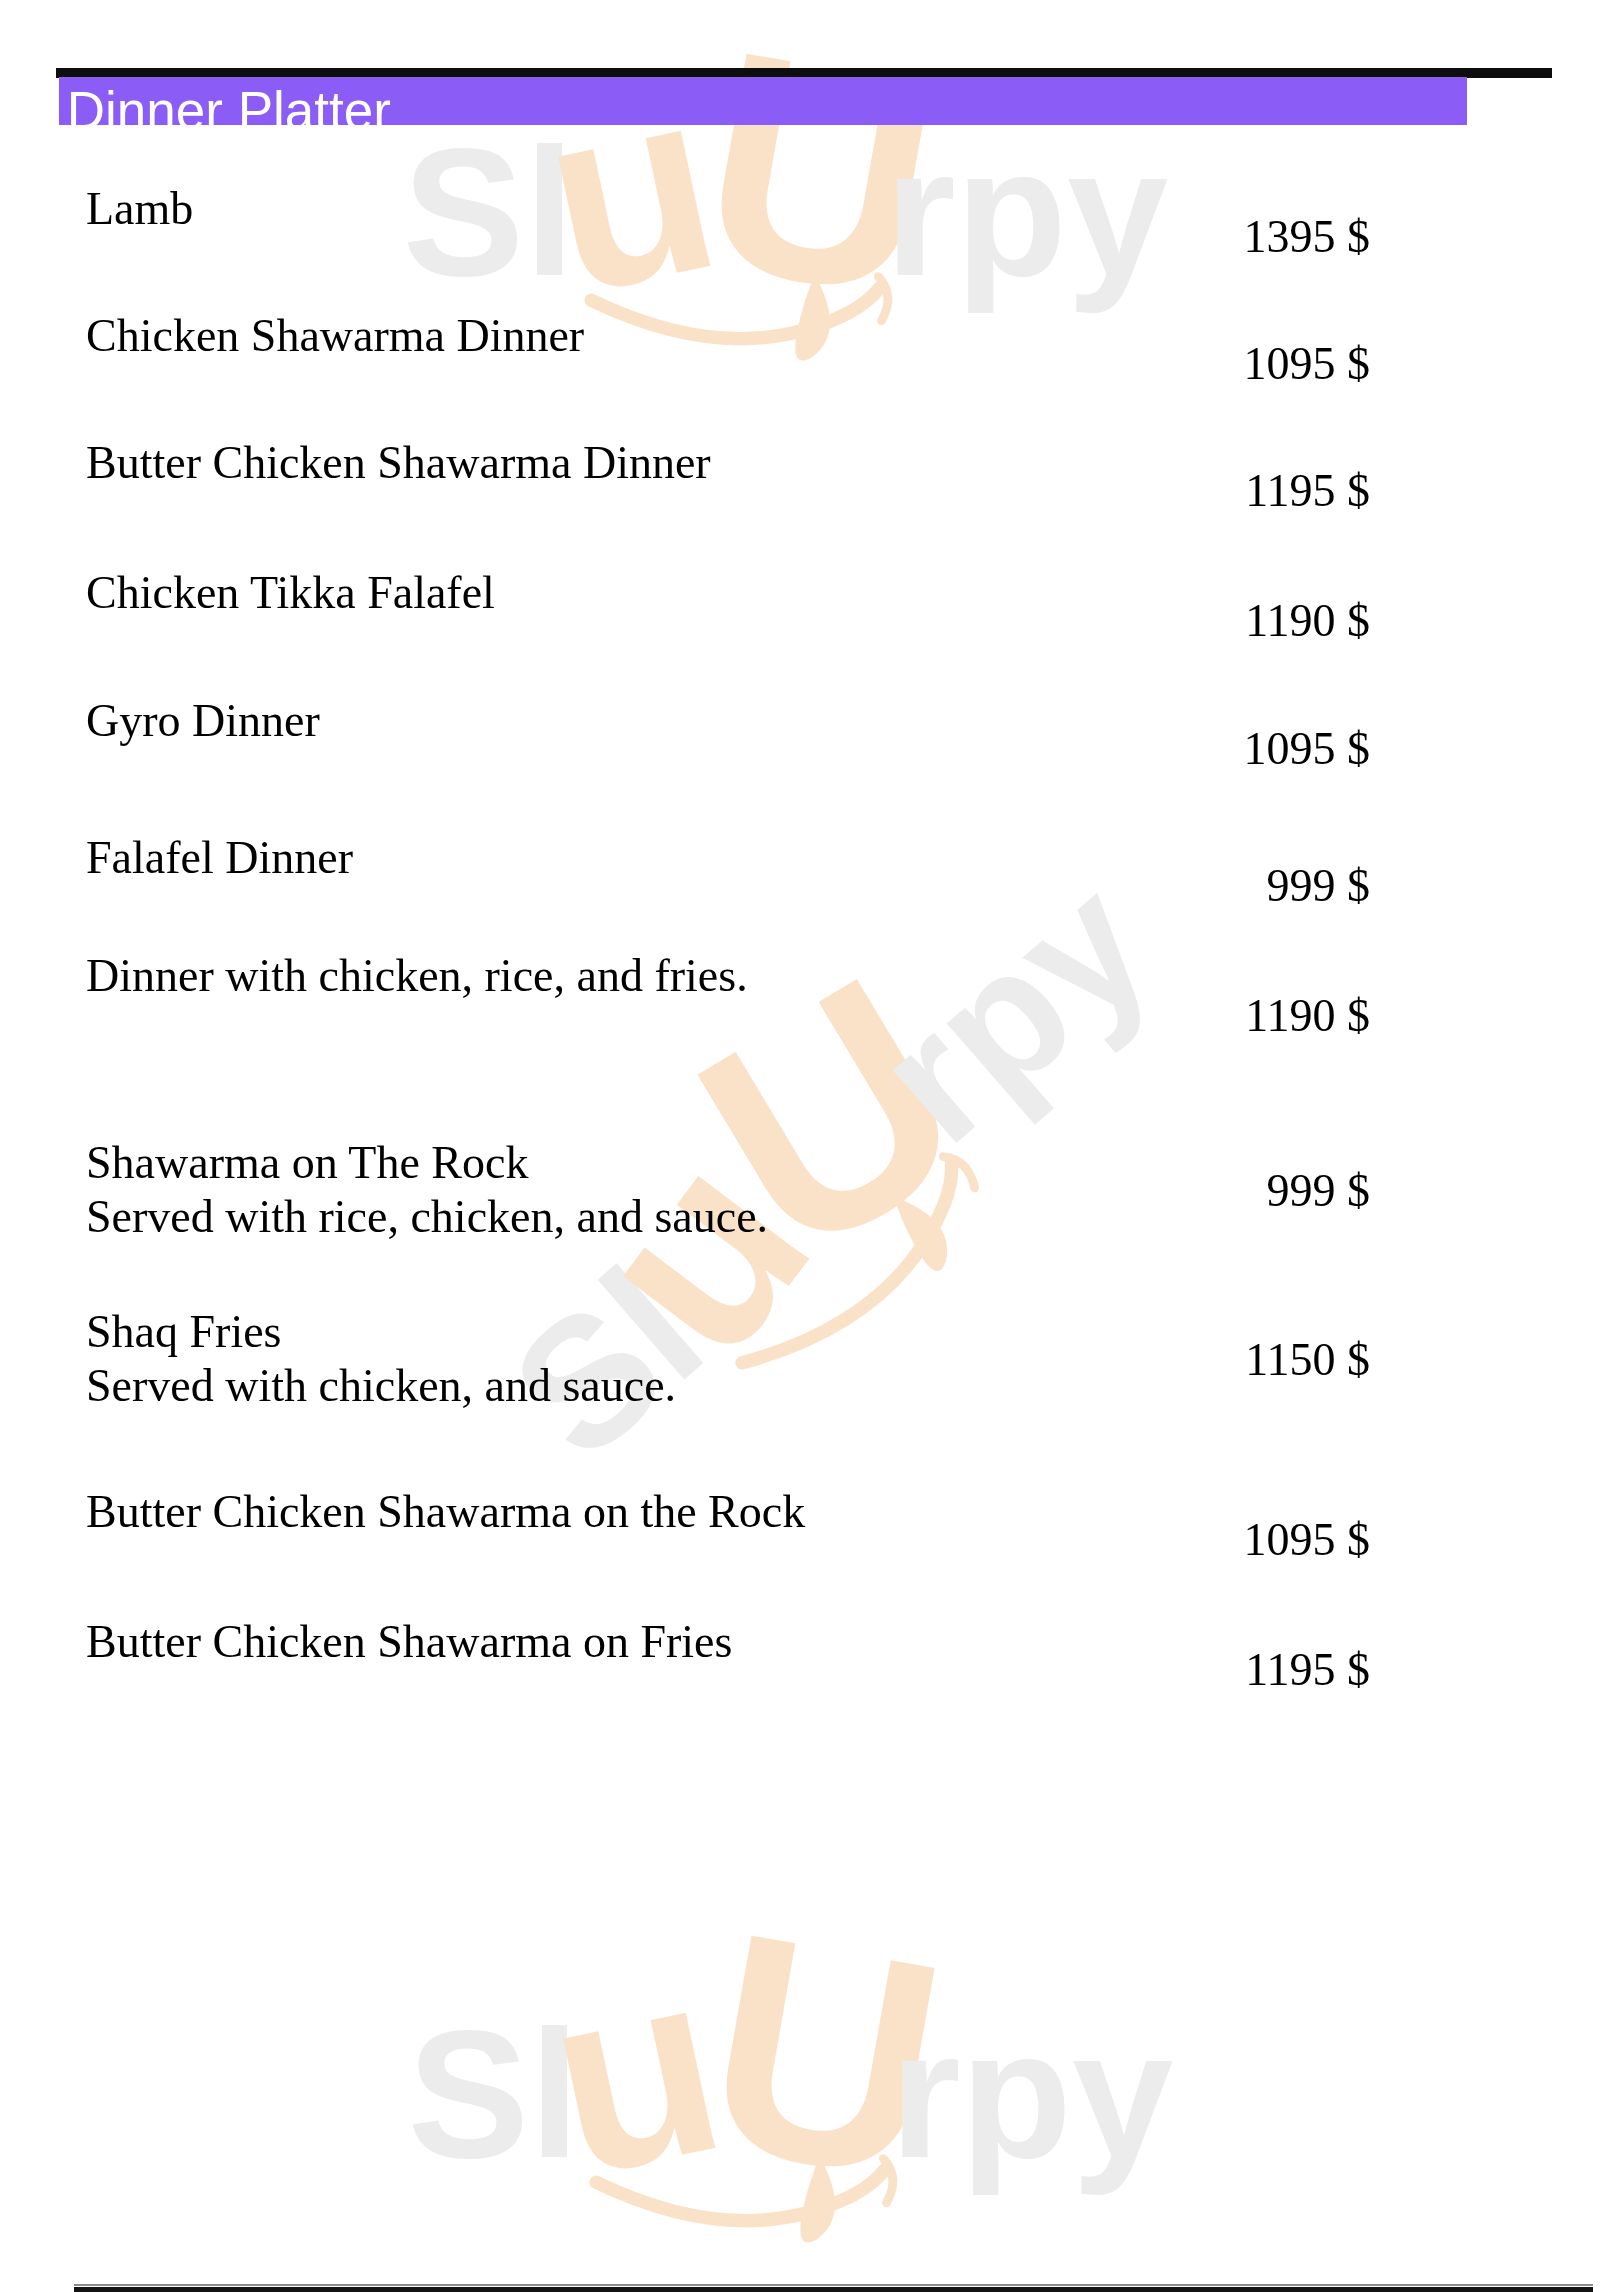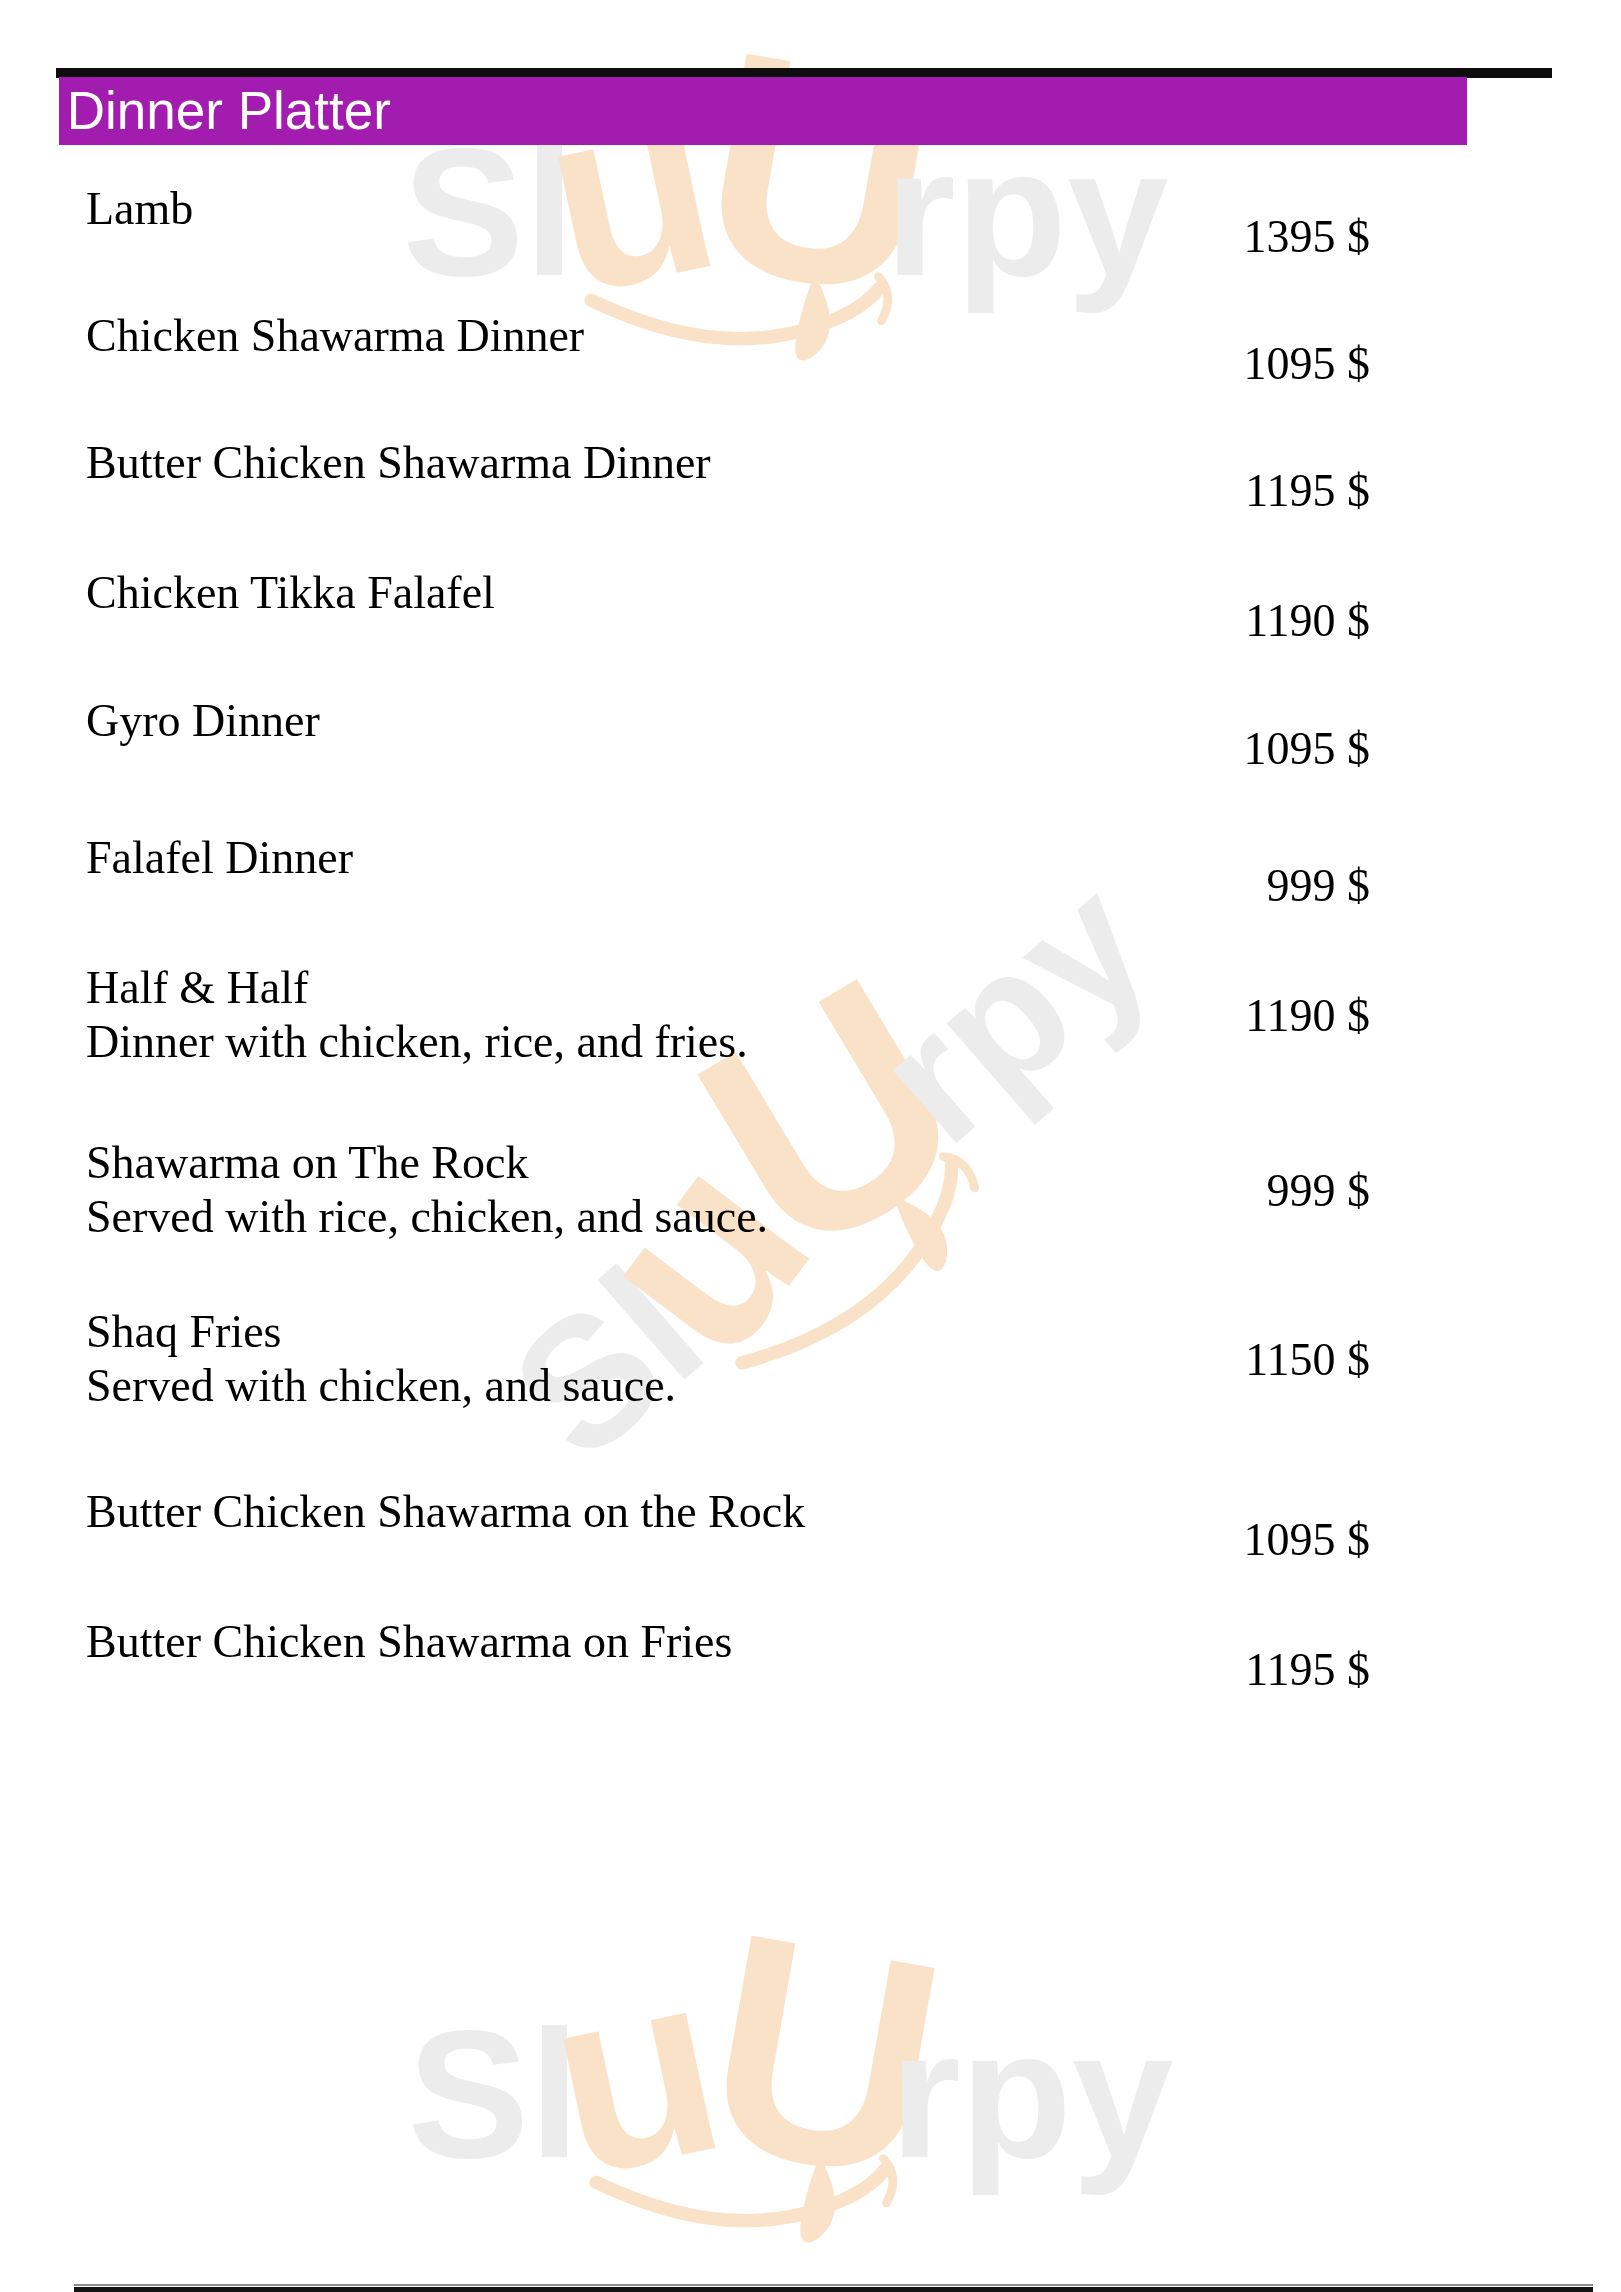--- a/index.html
+++ b/index.html
@@ -22,22 +22,22 @@
     font-family:"Liberation Sans", sans-serif;
     font-weight:bold;
   }
 
   
   .top-black-bar {
     position:absolute; left:56px; top:68px; width:1496px; height:9.8px;
     background:#0d0d0d; z-index:2;
   }
   .section-header {
-    position:absolute; left:59px; top:77px; width:1408px; height:68px;
-    background:#a21caf; z-index:2;
+    position:absolute; left:59px; top:77px; width:1408px; height:48px;
+    background:#8b5cf6; z-index:2;
   }
   .section-header .title {
     position:absolute; left:7.8px; top:0;
     font-family:"Liberation Sans", sans-serif;
     font-size:53px; line-height:68px; color:#FFFEF8;
     white-space:nowrap;
   }
 
   
   .row {
@@ -129,21 +129,20 @@
     <span class="item-name">Gyro Dinner</span>
     <span class="item-price">1095 $</span>
   </div>
 
   <div class="row" style="top:819px">
     <span class="item-name">Falafel Dinner</span>
     <span class="item-price">999 $</span>
   </div>
 
   <div class="row" style="top:949px">
-    <span class="item-name">Half &amp; Half</span>
     <span class="item-desc">Dinner with chicken, rice, and fries.</span>
     <span class="item-price">1190 $</span>
   </div>
 
   <div class="row" style="top:1124px">
     <span class="item-name">Shawarma on The Rock</span>
     <span class="item-desc">Served with rice, chicken, and sauce.</span>
     <span class="item-price">999 $</span>
   </div>
 

